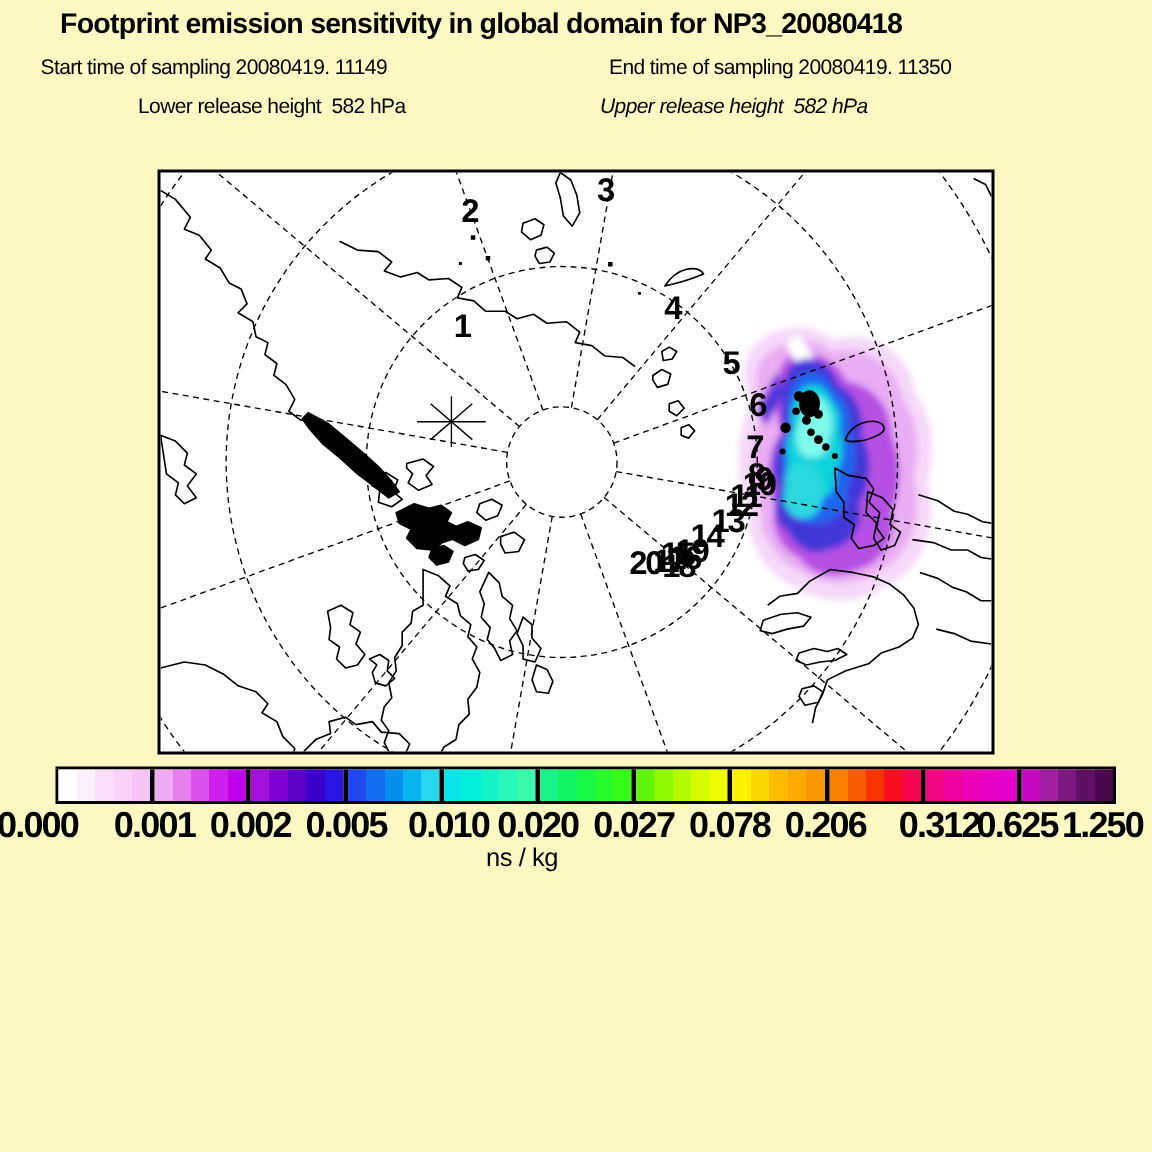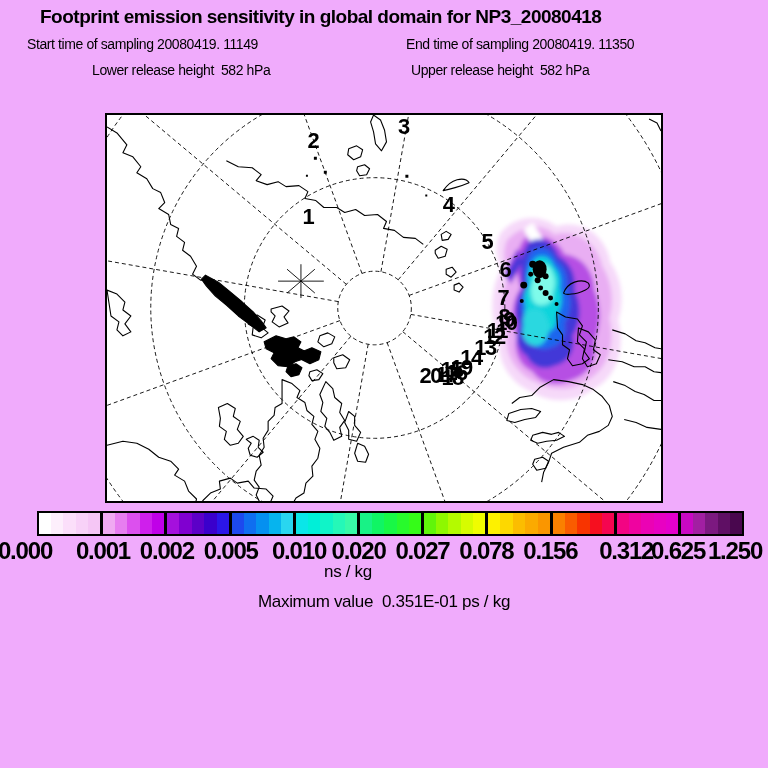--- a/index.html
+++ b/index.html
@@ -1,16 +1,16 @@
 <!DOCTYPE html>
 <html><head>
 <meta charset="utf-8">
 <style>
   html,body{margin:0;padding:0;background:#ffffff;}
-  .page{position:relative;width:768px;height:768px;background:#f0abfc;overflow:hidden;
+  .page{position:relative;width:768px;height:768px;background:#fef9c3;overflow:hidden;
         font-family:"Liberation Sans", sans-serif;color:#000;}
   .abs{position:absolute;}
   .hline{white-space:pre;letter-spacing:-0.4px;font-size:14px;line-height:20px;}
   .title{font-weight:bold;font-size:19px;letter-spacing:-0.5px;}
   .mapbox{left:105px;top:113px;width:558px;height:390px;border:2px solid #000;box-sizing:border-box;background:#fff;}
   .mapbox svg{display:block;width:100%;height:100%;}
   .cbar{left:37px;top:511px;width:707px;height:25px;border:2px solid #000;box-sizing:border-box;
         display:flex;flex-direction:row;}
   .cbar-seg{flex:1 1 0;height:100%;}
   .cbar-seg + .cbar-seg{border-left:3px solid #000;}
@@ -21,21 +21,21 @@
 </style>
 </head>
 <body>
 
 <div class="page">
 
   <div class="abs title hline" style="left:40px;top:7px;">Footprint emission sensitivity in global domain for NP3_20080418</div>
   <div class="abs hline" style="left:27px;top:34px;">Start time of sampling 20080419. 11149</div>
   <div class="abs hline" style="left:406px;top:34px;">End time of sampling 20080419. 11350</div>
   <div class="abs hline" style="left:92px;top:60px;">Lower release height  582 hPa</div>
-  <div class="abs hline" style="left:411px;top:60px;">Upper release height  582 hPa</div>
+  <div class="abs hline" style="left:400px;top:60px;font-style:italic;">Upper release height  582 hPa</div>
 
   <div class="abs mapbox">
     <svg viewBox="0 0 557 388" preserveAspectRatio="none">
       <defs>
         <filter id="soft" x="-30%" y="-30%" width="160%" height="160%">
           <feGaussianBlur stdDeviation="2.2"></feGaussianBlur>
         </filter>
       </defs>
 
       <g filter="url(#soft)">
@@ -169,27 +169,26 @@
       <div class="cbar-seg" style="background: linear-gradient(to right, rgb(10, 230, 232) 0%, rgb(10, 230, 232) 20%, rgb(0, 239, 216) 20%, rgb(0, 239, 216) 40%, rgb(16, 244, 200) 40%, rgb(16, 244, 200) 60%, rgb(37, 248, 184) 60%, rgb(37, 248, 184) 80%, rgb(56, 250, 168) 80%, rgb(56, 250, 168) 100%);"></div>
       <div class="cbar-seg" style="background: linear-gradient(to right, rgb(24, 242, 134) 0%, rgb(24, 242, 134) 20%, rgb(16, 245, 100) 20%, rgb(16, 245, 100) 40%, rgb(24, 248, 70) 40%, rgb(24, 248, 70) 60%, rgb(40, 250, 44) 60%, rgb(40, 250, 44) 80%, rgb(53, 252, 24) 80%, rgb(53, 252, 24) 100%);"></div>
       <div class="cbar-seg" style="background: linear-gradient(to right, rgb(96, 245, 10) 0%, rgb(96, 245, 10) 20%, rgb(142, 248, 0) 20%, rgb(142, 248, 0) 40%, rgb(180, 250, 0) 40%, rgb(180, 250, 0) 60%, rgb(214, 252, 0) 60%, rgb(214, 252, 0) 80%, rgb(240, 253, 0) 80%, rgb(240, 253, 0) 100%);"></div>
       <div class="cbar-seg" style="background: linear-gradient(to right, rgb(253, 241, 0) 0%, rgb(253, 241, 0) 20%, rgb(253, 216, 0) 20%, rgb(253, 216, 0) 40%, rgb(252, 189, 0) 40%, rgb(252, 189, 0) 60%, rgb(251, 170, 0) 60%, rgb(251, 170, 0) 80%, rgb(250, 150, 0) 80%, rgb(250, 150, 0) 100%);"></div>
       <div class="cbar-seg" style="background: linear-gradient(to right, rgb(250, 128, 0) 0%, rgb(250, 128, 0) 20%, rgb(249, 92, 0) 20%, rgb(249, 92, 0) 40%, rgb(248, 52, 0) 40%, rgb(248, 52, 0) 60%, rgb(246, 15, 31) 60%, rgb(246, 15, 31) 80%, rgb(245, 5, 80) 80%, rgb(245, 5, 80) 100%);"></div>
       <div class="cbar-seg" style="background: linear-gradient(to right, rgb(243, 4, 131) 0%, rgb(243, 4, 131) 20%, rgb(239, 3, 160) 20%, rgb(239, 3, 160) 40%, rgb(235, 2, 180) 40%, rgb(235, 2, 180) 60%, rgb(232, 1, 194) 60%, rgb(232, 1, 194) 80%, rgb(228, 0, 204) 80%, rgb(228, 0, 204) 100%);"></div>
       <div class="cbar-seg" style="background: linear-gradient(to right, rgb(201, 8, 196) 0%, rgb(201, 8, 196) 20%, rgb(162, 31, 162) 20%, rgb(162, 31, 162) 40%, rgb(124, 25, 128) 40%, rgb(124, 25, 128) 60%, rgb(95, 15, 100) 60%, rgb(95, 15, 100) 80%, rgb(73, 7, 78) 80%, rgb(73, 7, 78) 100%);"></div>
     </div>
   <div id="cbar-ticks"></div>
   <div class="abs units">ns / kg</div>
-  <div class="abs maxval">Maximum value  0.351E-01 ps / kg</div>
 
 <span class="cbar-tick" style="left: 25px;">0.000</span>
     <span class="cbar-tick" style="left: 102.909px;">0.001</span>
     <span class="cbar-tick" style="left: 166.818px;">0.002</span>
     <span class="cbar-tick" style="left: 230.727px;">0.005</span>
     <span class="cbar-tick" style="left: 299px; text-align: right;">0.010</span>
     <span class="cbar-tick" style="left: 358.545px;">0.020</span>
     <span class="cbar-tick" style="left: 422.455px;">0.027</span>
     <span class="cbar-tick" style="left: 486.364px;">0.078</span>
-    <span class="cbar-tick" style="left: 550.273px;">0.156</span>
+    <span class="cbar-tick" style="left: 550.273px;">0.206</span>
     <span class="cbar-tick" style="left: 614.182px; margin-left: 12px;">0.312</span>
     <span class="cbar-tick" style="left: 678.091px;">0.625</span>
     <span class="cbar-tick" style="left: 735px;">1.250</span>
   </div>
 
 </body></html>

